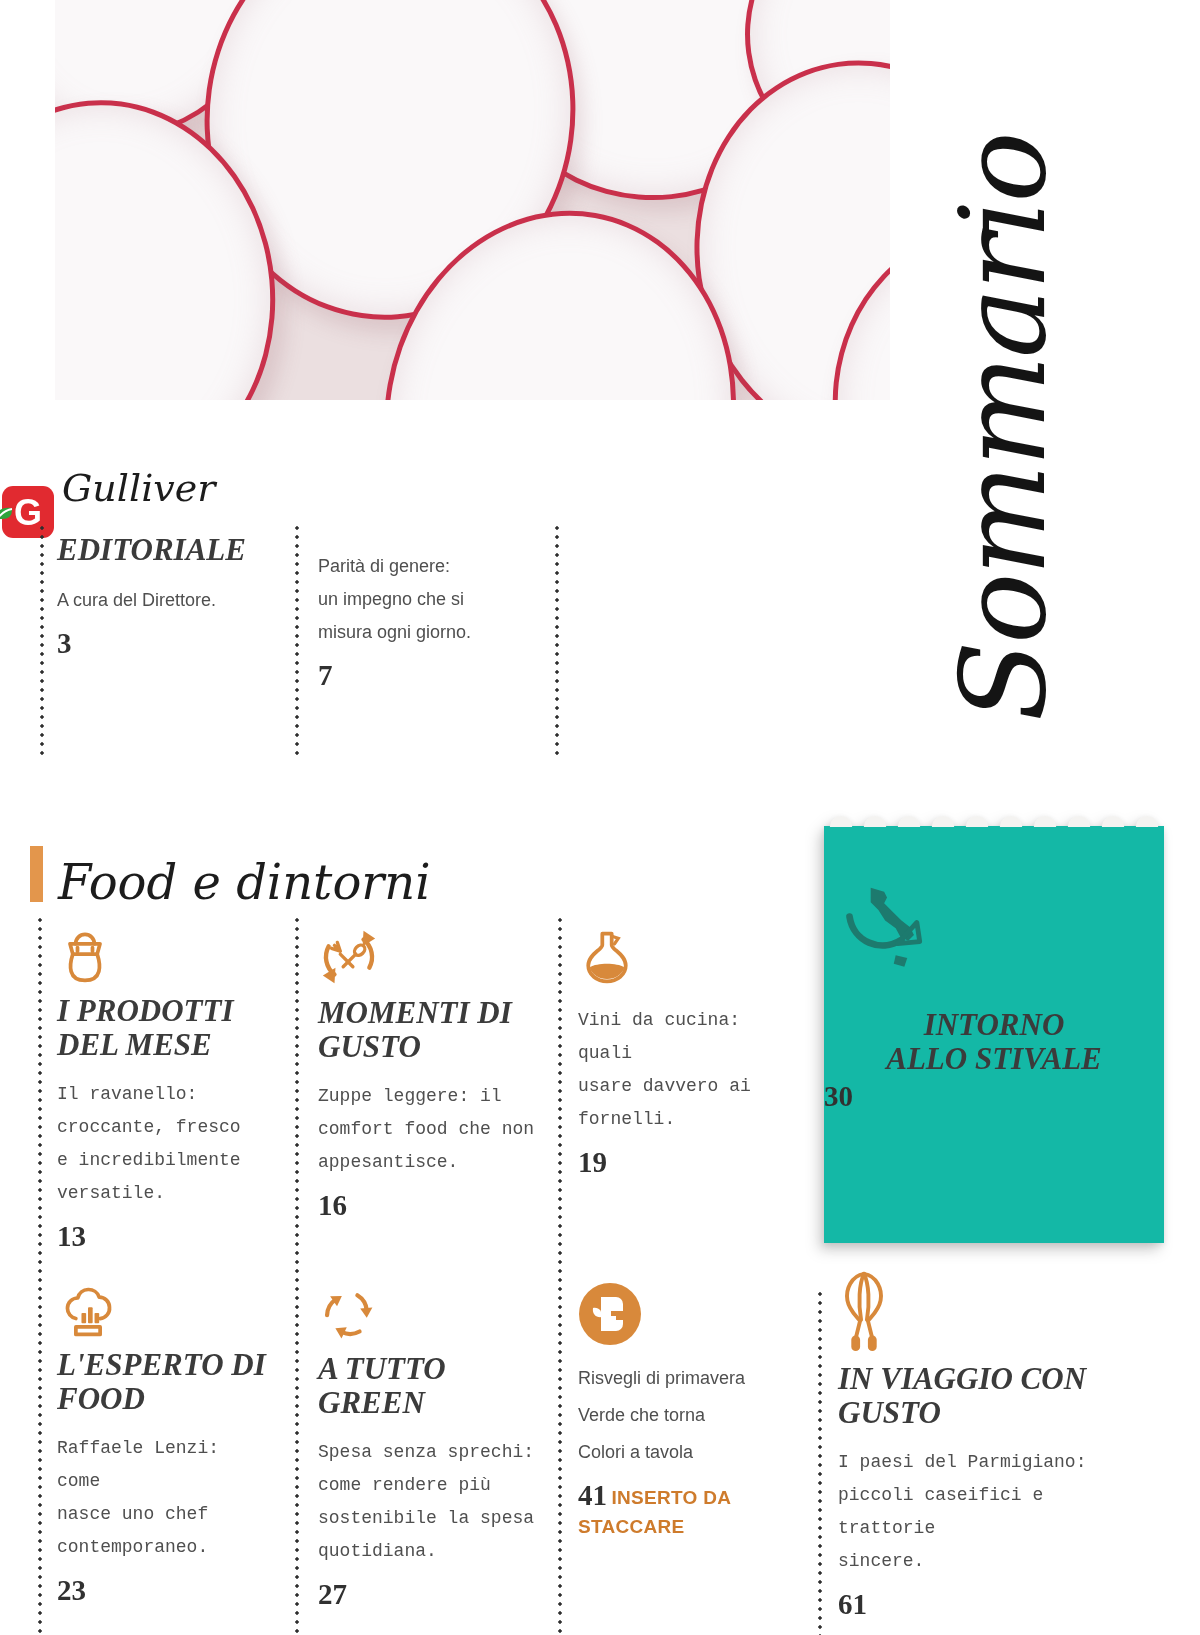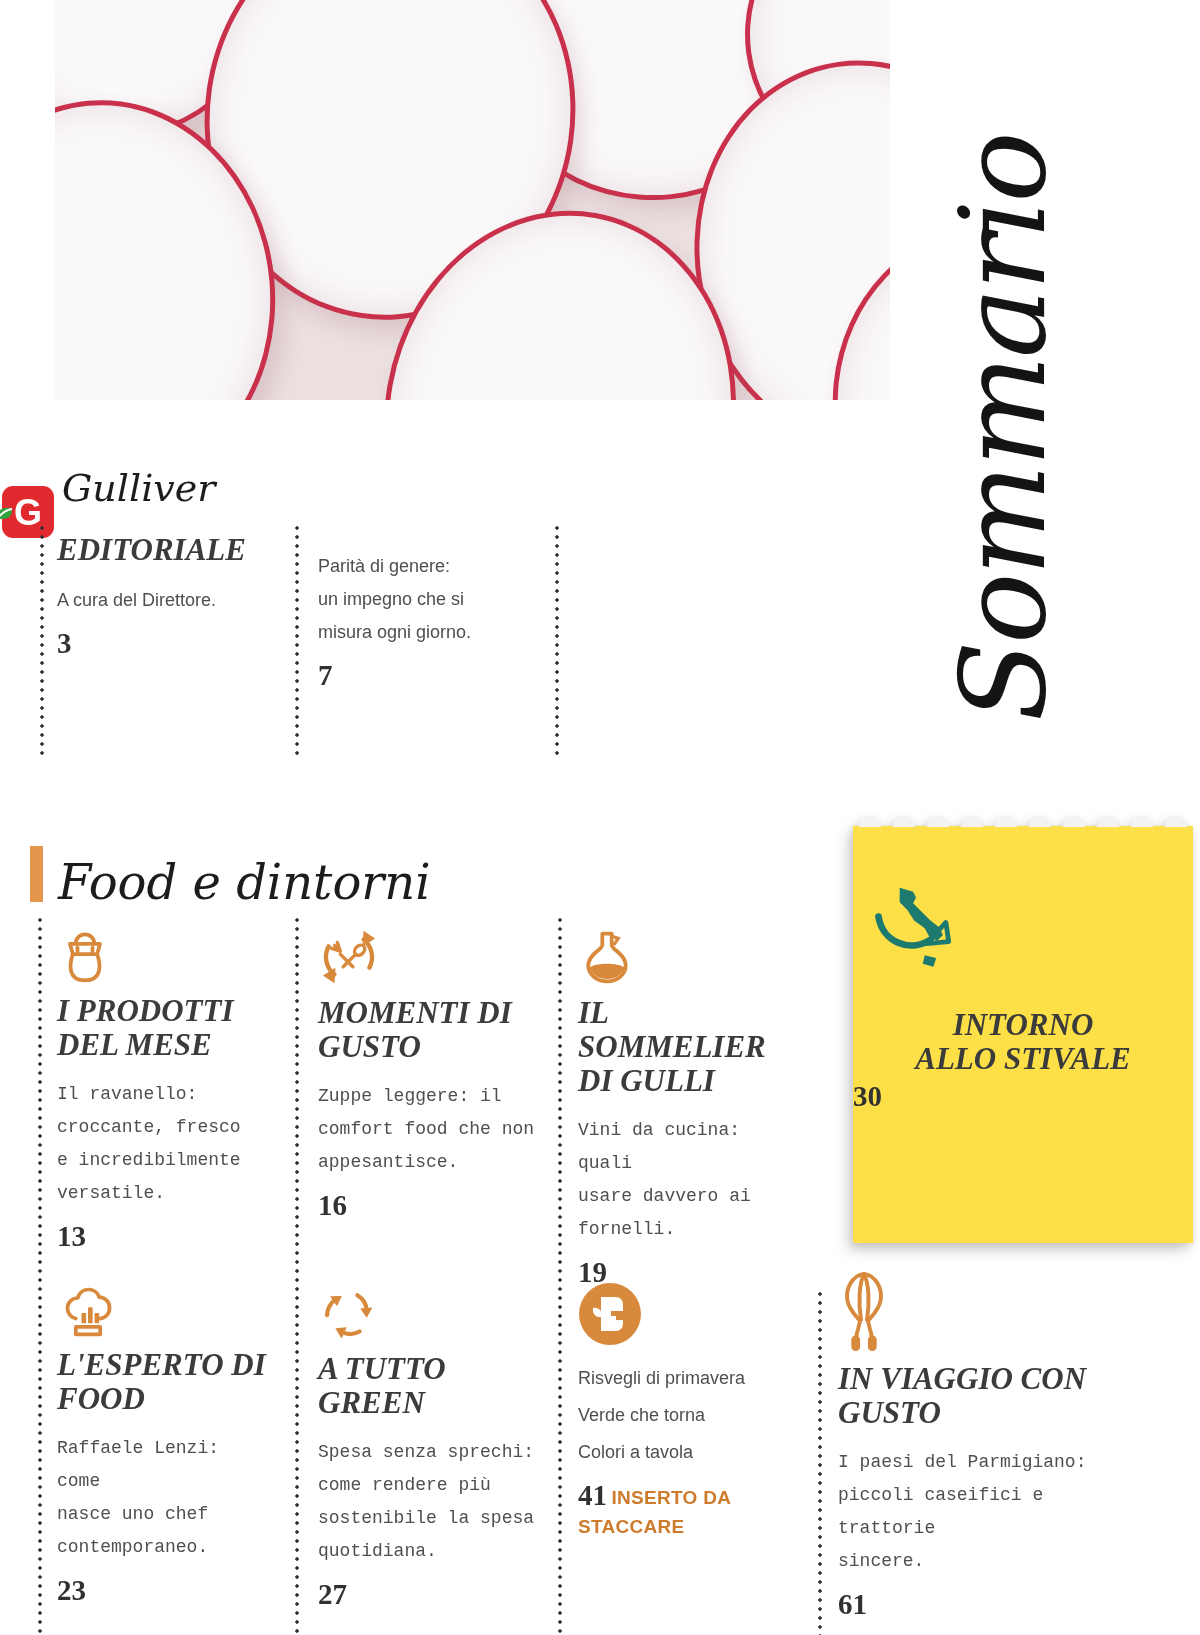--- a/index.html
+++ b/index.html
@@ -41,21 +41,21 @@
   .pageline{margin-top:12px;width:205px;line-height:29px;}
   .pageline .pnum{display:inline;margin:0;}
   .insert-note{font-weight:bold;font-size:19px;line-height:26px;color:#ce7b2c;letter-spacing:.3px;vertical-align:1px;}
 
   
   .food-bar{position:absolute;left:30px;top:846px;width:13px;height:56px;background:#e3964c;}
   .food-script{position:absolute;left:58px;top:854px;font-size:48px;}
 
   
   .card-wrap{position:absolute;left:0;top:0;filter:drop-shadow(-5px 7px 7px rgba(0,0,0,.18)) drop-shadow(0 2px 3px rgba(0,0,0,.10));}
-  .card{position:absolute;left:853px;top:826px;width:340px;height:417px;background:#fde047;}
+  .card{position:absolute;left:824px;top:826px;width:340px;height:417px;background:#14b8a6;}
   .card::before{content:"";position:absolute;left:0;right:0;top:-13px;height:14px;
     background-image:radial-gradient(circle at 17px 14px,#f4f3f1 10.5px,rgba(0,0,0,0) 11.6px);
     background-size:34px 14px;background-repeat:repeat-x;}
   .card .inner{padding-top:58px;}
   .card .icon{margin-left:16px;}
   .card .title{text-align:center;margin-top:24px;}
   .card .desc{text-align:center;margin-top:14px;}
   .card .pnum{text-align:left;padding-right:76px;margin-top:4px;}
 </style>
 </head>
@@ -152,22 +152,20 @@
 appesantisce.</p>
     <div class="pnum">16</div>
   </div>
 
   <div class="entry" style="left:578px;top:928px;width:220px;">
     <svg class="icon" width="58" height="60" viewBox="0 0 60 64">
       <path d="M25,6 h10 v12 c0,5 15,10 15,22 a20,17 0 0 1 -40,0 c0,-12 15,-17 15,-22 z" stroke="#d8893b" stroke-width="4" fill="none" stroke-linejoin="round"></path>
       <path d="M36,9 l6,2 -4,6" stroke="#d8893b" stroke-width="3.5" fill="none" stroke-linecap="round"></path>
       <path d="M11.5,42 c8,-5 29,-5 37,0 a19,16 0 0 1 -37,0 z" fill="#d8893b"></path>
     </svg>
-    <h3 class="title">IL SOMMELIER
-DI GULLI</h3>
     <p class="desc tight">Vini da cucina: quali
 usare davvero ai
 fornelli.</p>
     <div class="pnum">19</div>
   </div>
 
   <div class="card-wrap">
     <div class="card">
       <div class="inner">
         <svg class="icon" width="96" height="100" viewBox="0 0 96 104">

